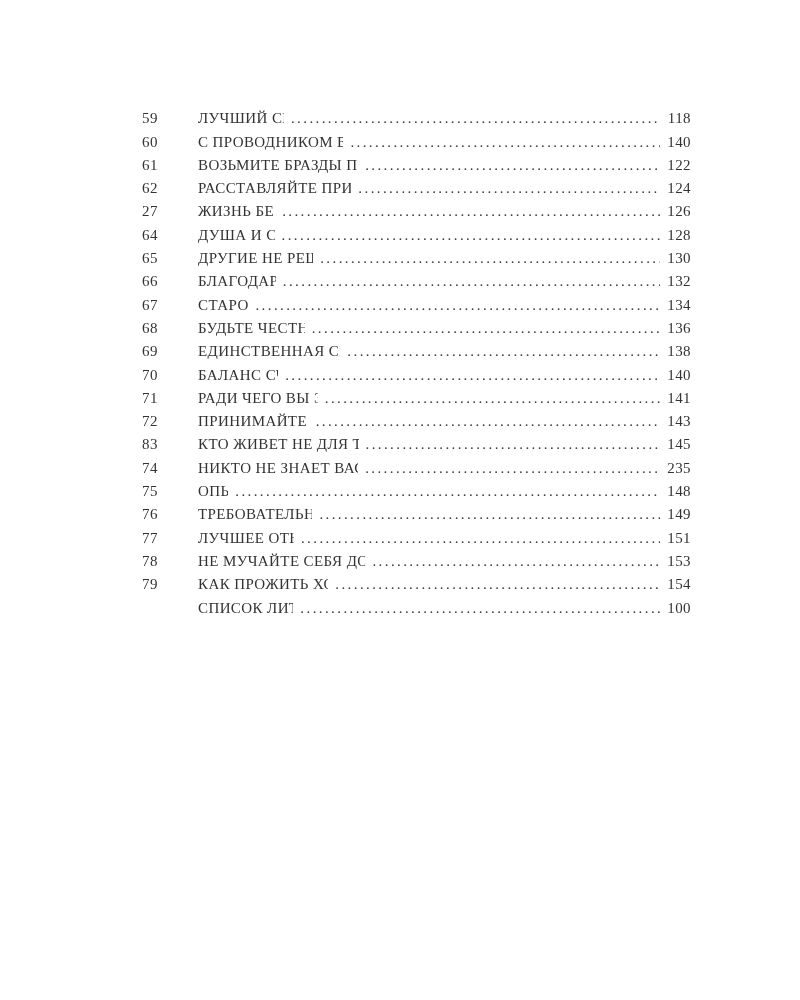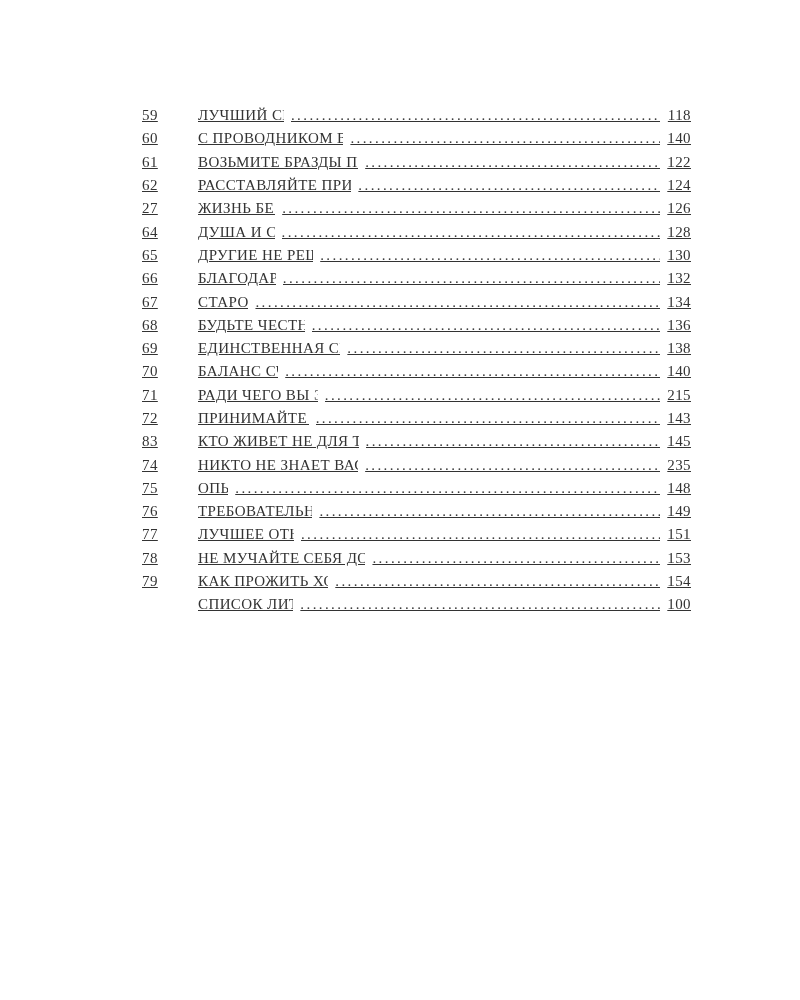--- a/index.html
+++ b/index.html
@@ -16,26 +16,25 @@
     overflow: hidden;
   }
   .toc {
     position: absolute;
     top: 104px;
     left: 142px;
     width: 549px;
   }
   .toc-row {
     display: flex;
-    align-items: center;
+    align-items: flex-end;
     height: 23.3px;
     font-size: 15px;
     letter-spacing: 0.4px;
     white-space: nowrap;
-    text-decoration: underline;
   }
   .num {
     flex: 0 0 56px;
     width: 56px;
   }
   .title {
     flex: 0 1 auto;
     overflow: hidden;
   }
   .leader {
@@ -128,21 +127,21 @@
     <div class="toc-row">
     <span class="num">70</span>
     <span class="title">БАЛАНС СЧАСТЬЯ</span>
     <span class="leader"></span>
     <span class="pagenum">140</span>
   </div>
     <div class="toc-row">
     <span class="num">71</span>
     <span class="title">РАДИ ЧЕГО ВЫ ЭТО ДЕЛАЕТЕ?</span>
     <span class="leader"></span>
-    <span class="pagenum">215</span>
+    <span class="pagenum">141</span>
   </div>
     <div class="toc-row">
     <span class="num">72</span>
     <span class="title">ПРИНИМАЙТЕ ЛЕКАРСТВО</span>
     <span class="leader"></span>
     <span class="pagenum">143</span>
   </div>
     <div class="toc-row">
     <span class="num">83</span>
     <span class="title">КТО ЖИВЕТ НЕ ДЛЯ ТОГО, ЧТОБЫ СЛУЖИТЬ...</span>

